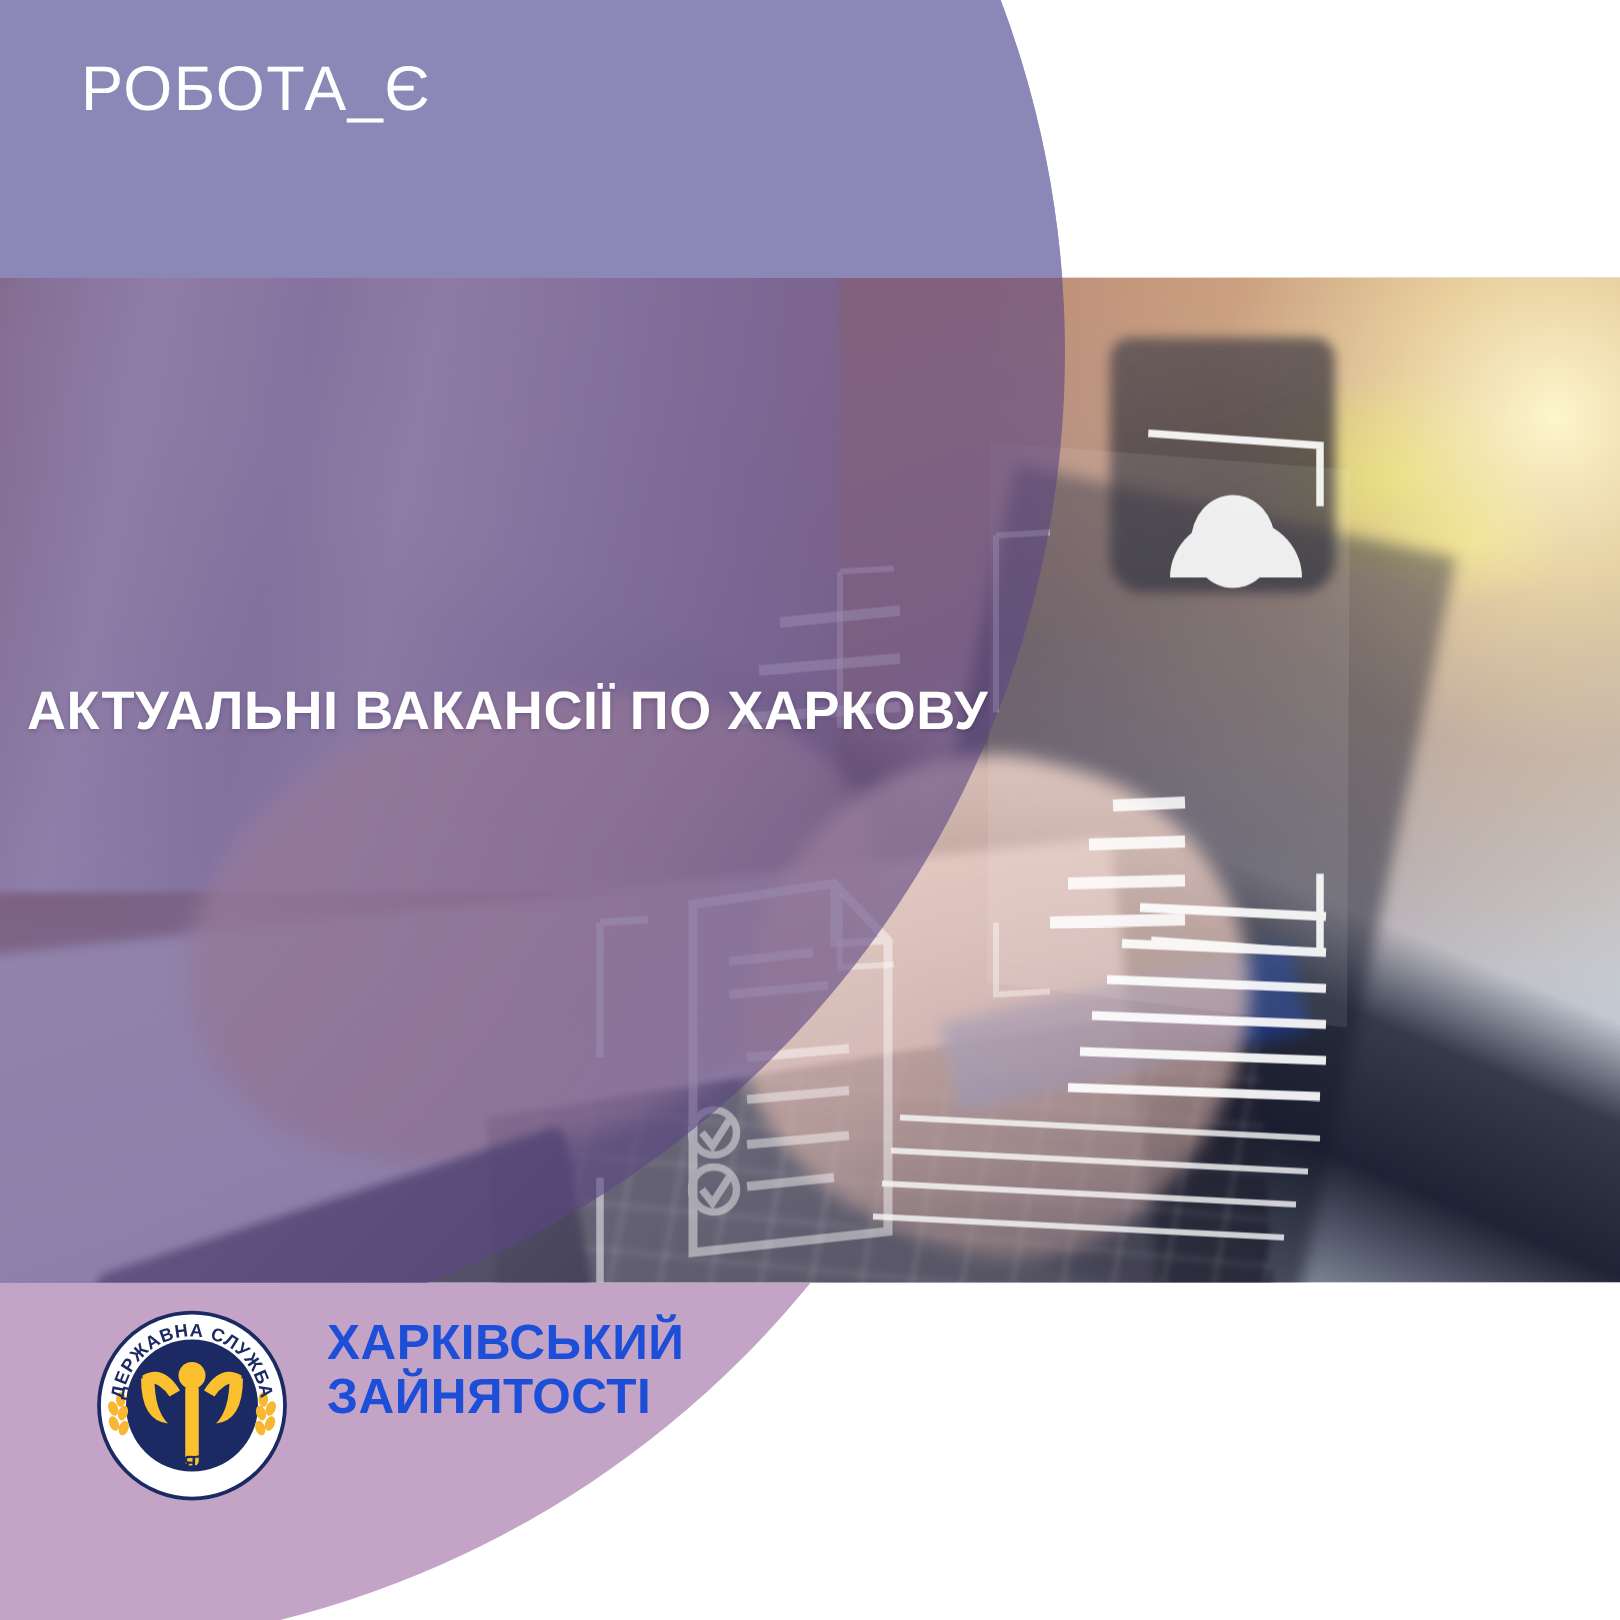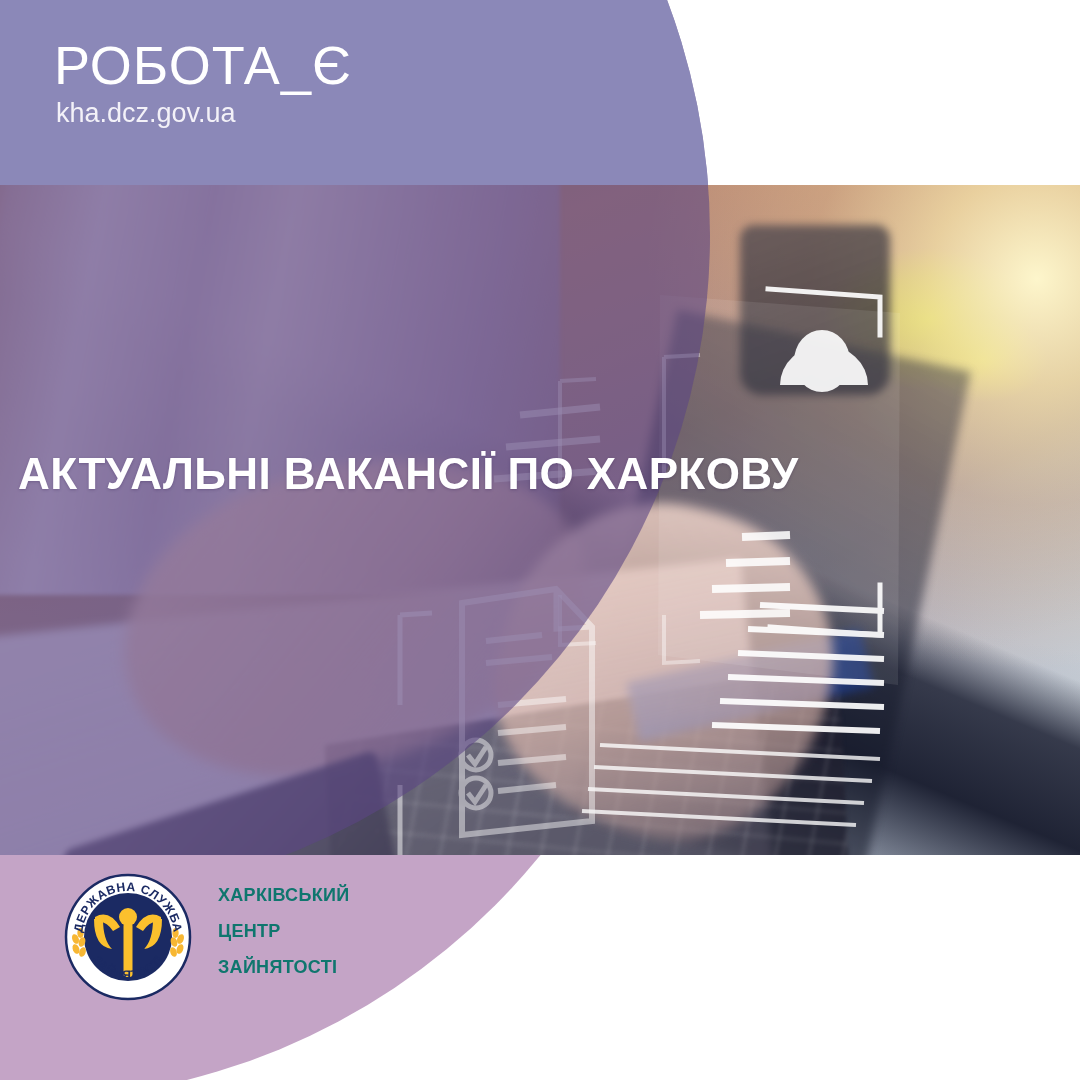--- a/index.html
+++ b/index.html
@@ -122,37 +122,37 @@
     position:absolute;left:-620px;top:-430px;width:1330px;height:1330px;
     border-radius:50%;
     background:#8b88b8;
   }
   .header-text{
     position:absolute;left:0;top:0;width:700px;height:185px;
     padding:38px 0 0 54px;
   }
   .brand-title{
     margin:0;
-    font-size:54px;line-height:1;
+    font-size:42px;line-height:1;
     font-weight:400;
     letter-spacing:1px;
     color:#ffffff;
   }
   .brand-url{
     margin:8px 0 0 2px;
     font-size:27px;line-height:1;
     font-weight:400;
     color:#f3f1f8;
   }
 
   
   .headline{
     position:absolute;left:18px;top:448px;width:760px;
     color:#ffffff;
-    font-size:44px;
+    font-size:36px;
     font-weight:700;
     line-height:52px;
     letter-spacing:.4px;
     text-transform:uppercase;
     text-shadow:0 1px 3px rgba(50,30,80,.30);
   }
   .headline div{white-space:nowrap;}
 
   
   .footer-band{
@@ -169,22 +169,22 @@
     display:flex;align-items:flex-start;gap:26px;
     padding:18px 0 0 64px;
   }
 
   
   .emblem{position:relative;width:128px;height:128px;flex:0 0 128px;}
   .emblem svg{display:block;width:128px;height:128px;}
 
   .org-name{
     margin-top:4px;
-    color:#0f766e;
-    font-size:18px;
+    color:#1d4ed8;
+    font-size:33px;
     font-weight:700;
     line-height:36px;
     letter-spacing:.3px;
     text-transform:uppercase;
   }
   .org-name div{white-space:nowrap;}
 </style>
 </head>
 <body>
 
@@ -279,21 +279,20 @@
       </g>
     </svg>
   </div>
 
   <div class="brand-circle"></div>
 
   <div class="header-band">
     <div class="header-fill"></div>
     <div class="header-text">
       <h1 class="brand-title">РОБОТА_Є</h1>
-      <div class="brand-url">kha.dcz.gov.ua</div>
     </div>
   </div>
 
   <div class="headline">
     <div>АКТУАЛЬНІ ВАКАНСІЇ ПО ХАРКОВУ</div>
   </div>
 
   <div class="footer-band">
     <div class="footer-fill"></div>
 
@@ -339,20 +338,19 @@
             <textPath href="#arcTop" startOffset="50%" text-anchor="middle">ДЕРЖАВНА СЛУЖБА</textPath>
           </text>
           <text font-family="Liberation Sans, sans-serif" font-size="12.2" font-weight="700" fill="#1b2a63" letter-spacing="0.6">
             <textPath href="#arcBot" startOffset="50%" text-anchor="middle" side="right">ЗАЙНЯТОСТІ</textPath>
           </text>
         </svg>
       </div>
 
       <div class="org-name">
         <div>ХАРКІВСЬКИЙ</div>
-        <div>ЦЕНТР</div>
         <div>ЗАЙНЯТОСТІ</div>
       </div>
 
     </div>
   </div>
 
 </div>
 
 </body></html>

